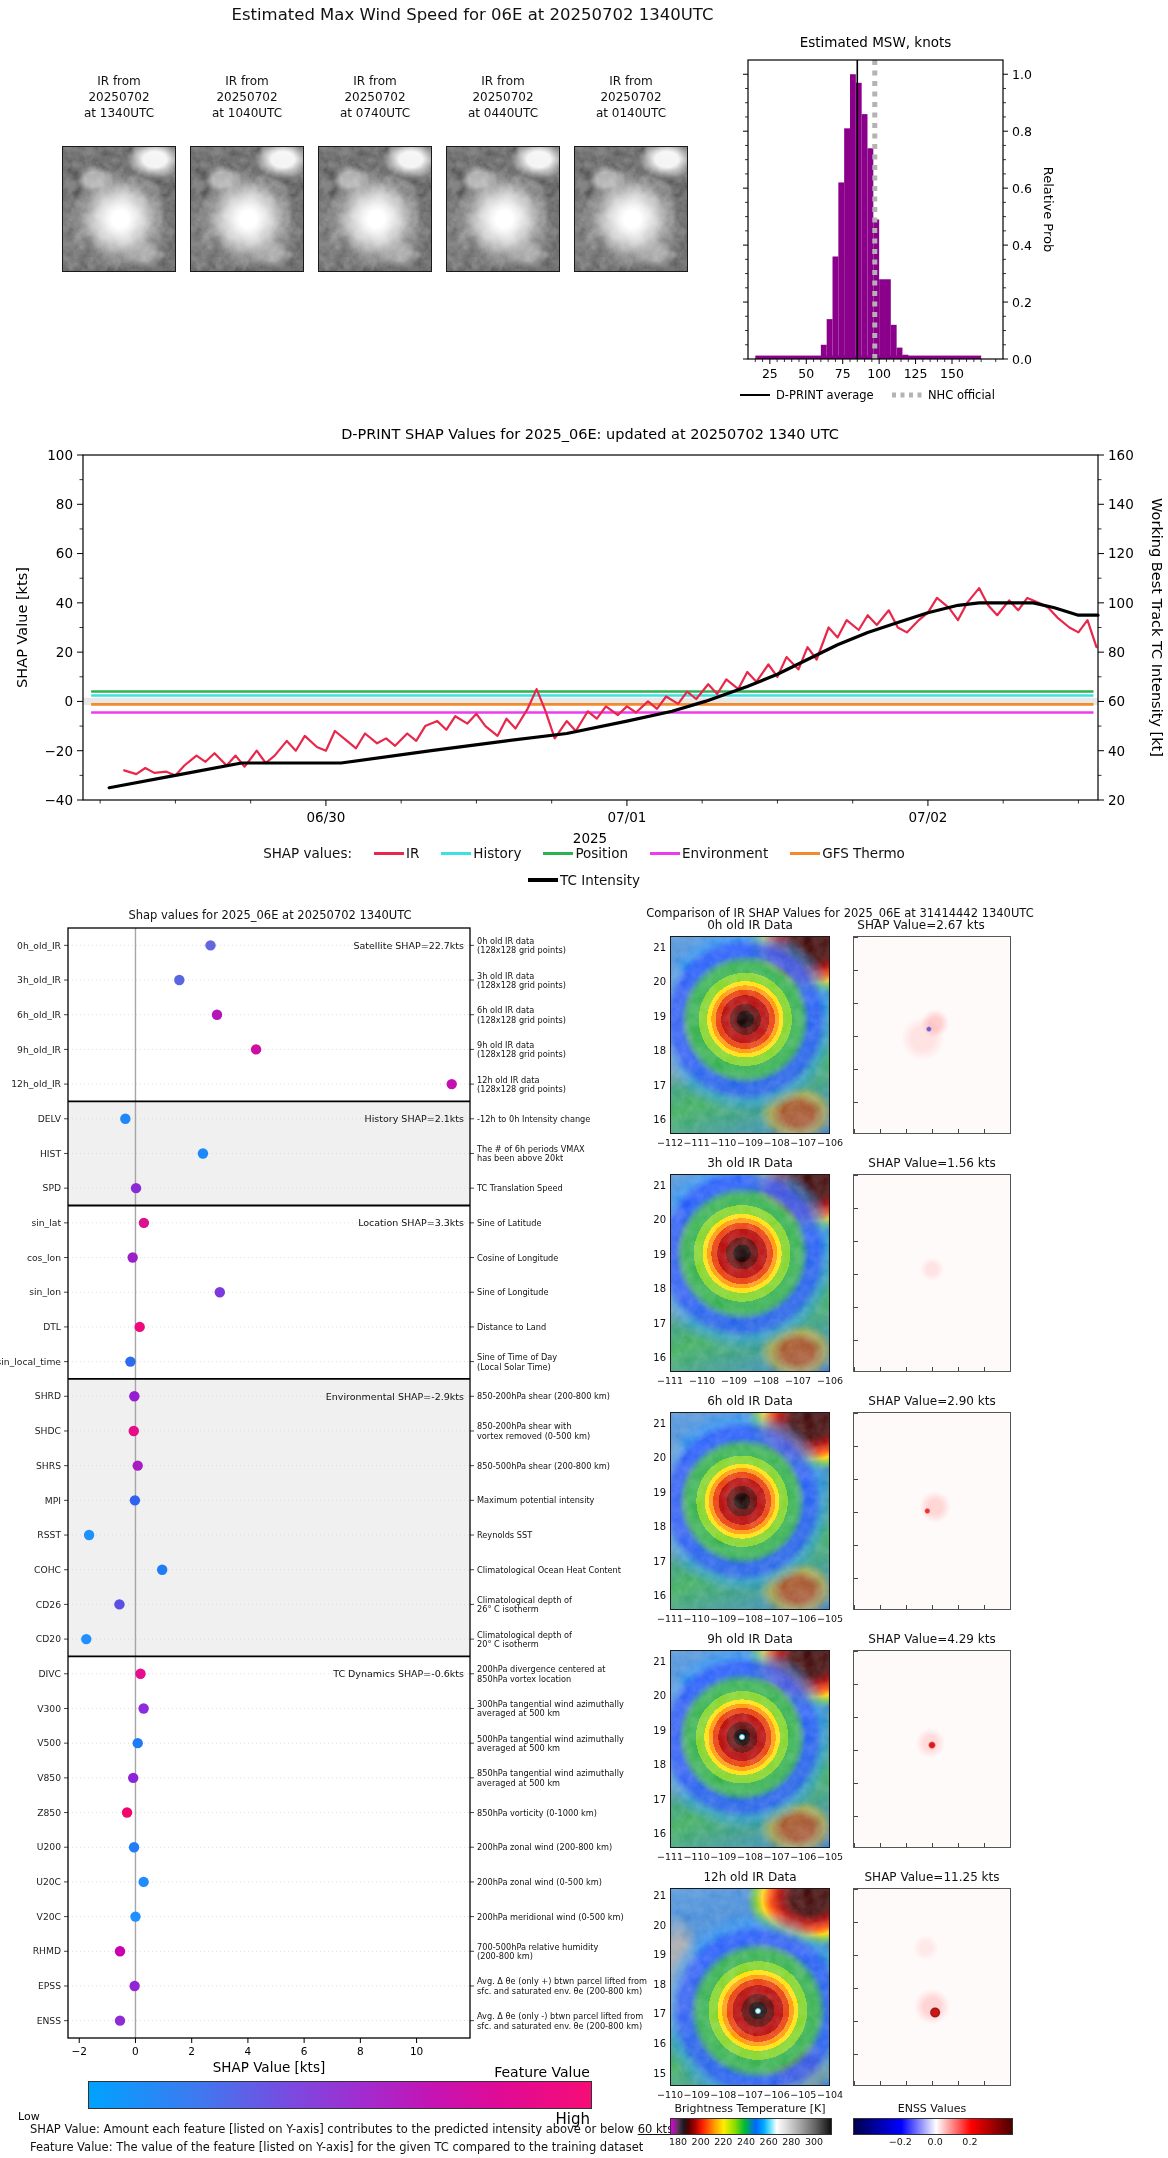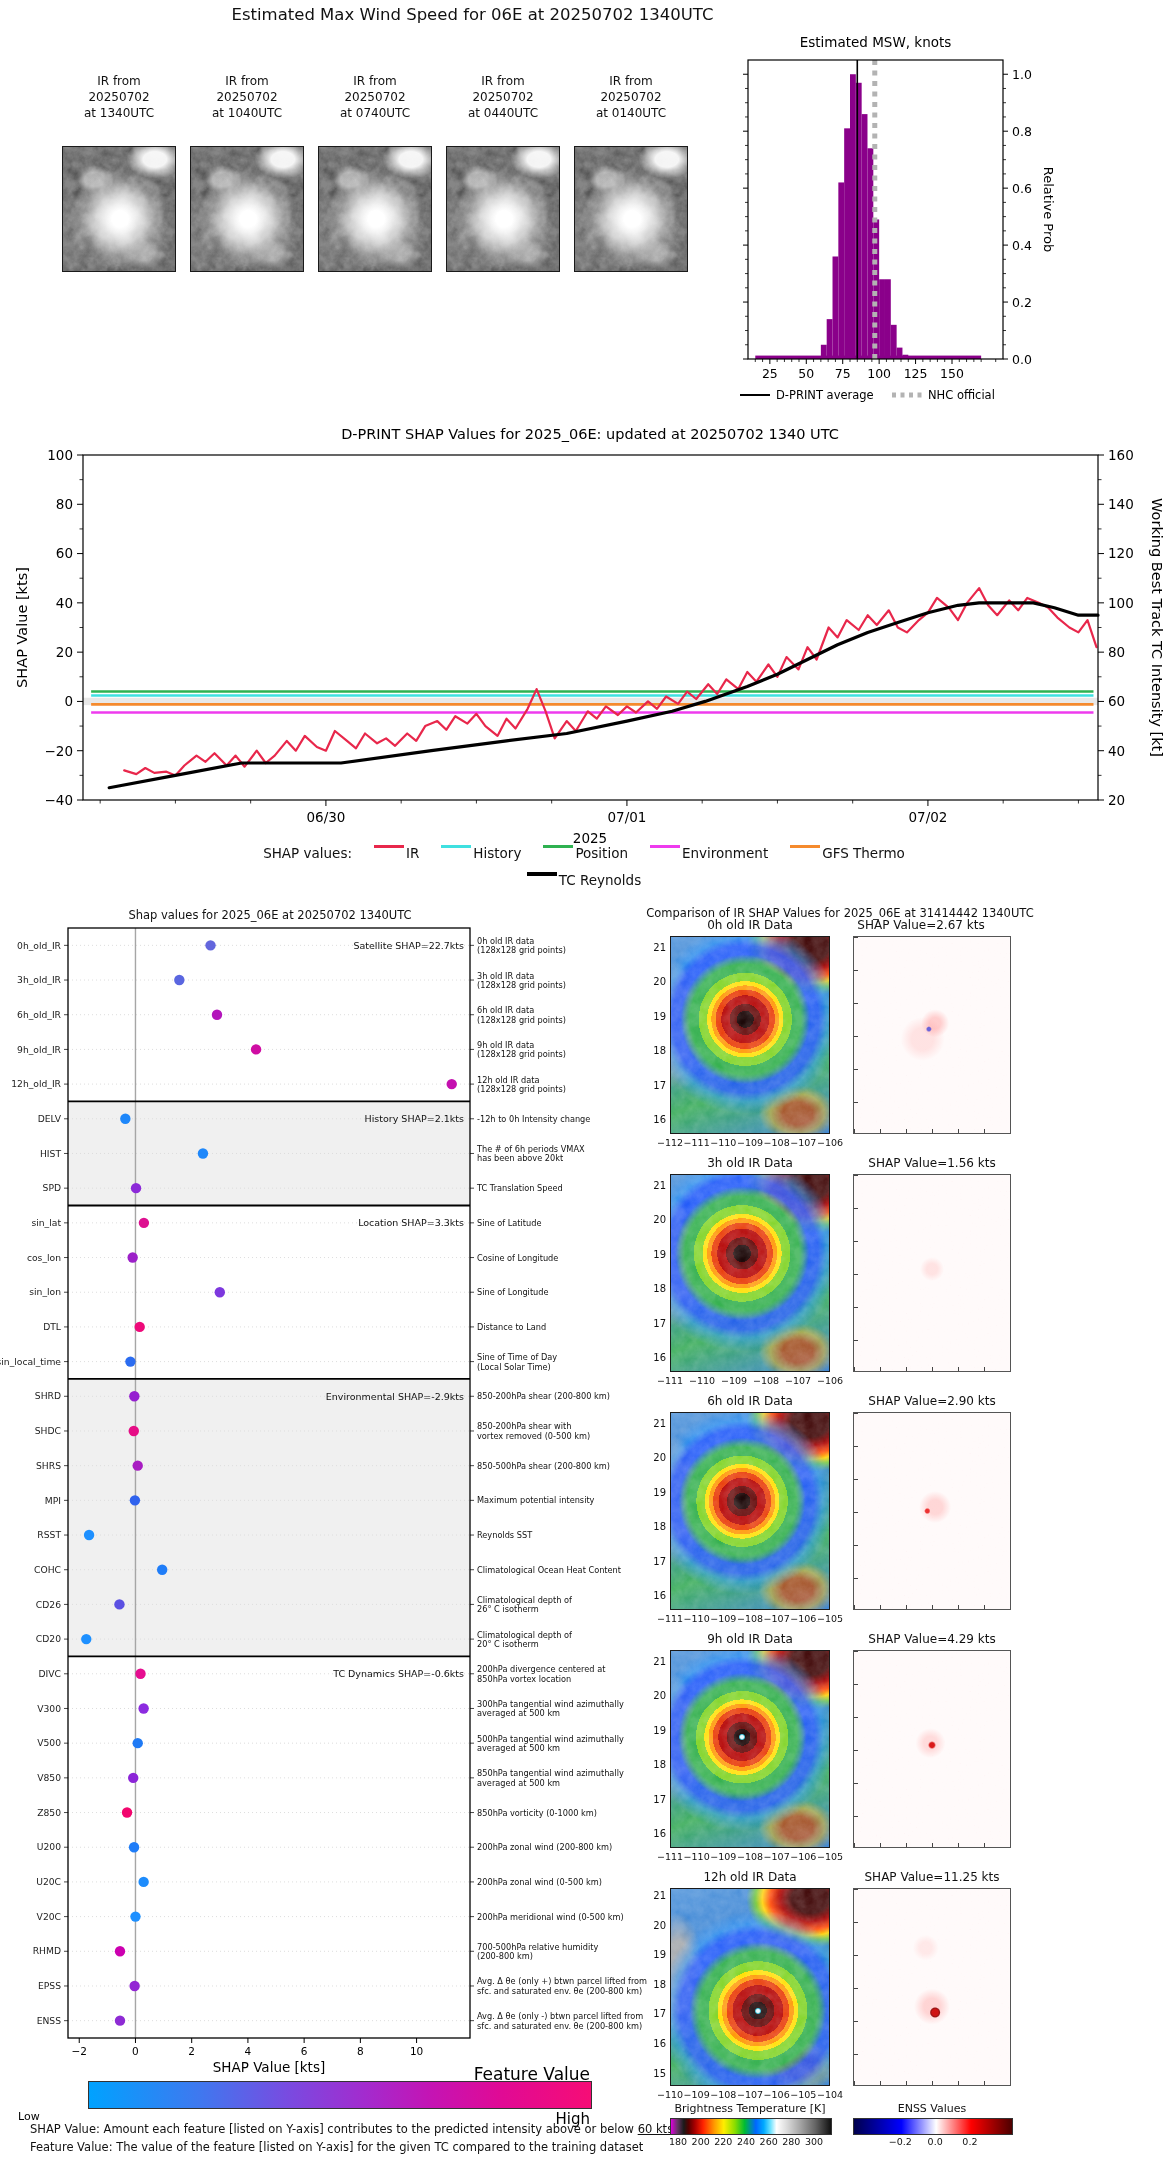--- a/index.html
+++ b/index.html
@@ -38,28 +38,28 @@
   .shapmap .lticks{position:absolute;left:0;top:0;width:4px;height:100%;background:repeating-linear-gradient(180deg,#444 0 1px,rgba(0,0,0,0) 1px 33px);}
   .s0{background-image:radial-gradient(circle 3px at 48% 47%, rgba(80,80,220,.85) 0 55%, rgba(0,0,0,0) 100%),radial-gradient(circle 14px at 52% 44%, rgba(255,90,90,.28) 0 40%, rgba(0,0,0,0) 100%),radial-gradient(circle 22px at 44% 52%, rgba(255,120,120,.18) 0 50%, rgba(0,0,0,0) 100%);}
   .s1{background-image:radial-gradient(circle 12px at 50% 48%, rgba(255,120,120,.18) 0 45%, rgba(0,0,0,0) 100%);}
   .s2{background-image:radial-gradient(circle 3.2px at 47% 50%, rgba(235,40,40,.95) 0 55%, rgba(0,0,0,0) 100%),radial-gradient(circle 16px at 52% 48%, rgba(255,110,110,.25) 0 45%, rgba(0,0,0,0) 100%);}
   .s3{background-image:radial-gradient(circle 4px at 50% 48%, rgba(215,15,15,.95) 0 60%, rgba(0,0,0,0) 100%),radial-gradient(circle 15px at 49% 47%, rgba(255,110,110,.22) 0 45%, rgba(0,0,0,0) 100%);}
   .s4{background-image:radial-gradient(circle 5.5px at 52% 63%, rgba(205,10,10,.95) 0 55%, rgba(140,0,0,.9) 80%, rgba(0,0,0,0) 100%),radial-gradient(circle 18px at 50% 60%, rgba(255,100,100,.25) 0 45%, rgba(0,0,0,0) 100%),radial-gradient(circle 13px at 46% 30%, rgba(255,130,130,.15) 0 45%, rgba(0,0,0,0) 100%);}
   .lat-lab{position:absolute;width:26px;text-align:right;font-size:10px;color:#111;}
   .lon-lab{position:absolute;width:38px;margin-left:-19px;text-align:center;font-size:9.5px;color:#111;}
   .cbar-tick{position:absolute;width:34px;margin-left:-17px;text-align:center;font-size:9.5px;color:#111;}
   .cbar-title{position:absolute;text-align:center;font-size:11px;color:#111;}
-  #fv-title{left:390px;top:2064px;width:200px;text-align:right;font-size:17px;}
+  #fv-title{left:390px;top:2064px;width:200px;text-align:right;font-size:14px;}
   #fv-bar{left:88px;top:2081px;width:502px;height:26px;border:1px solid #333;
     background:linear-gradient(90deg,#00a2ff 0%,#3f78ef 22%,#7a4ae0 40%,#a32bce 55%,#c414b4 68%,#e00a95 82%,#f60d76 100%);}
   #fv-low{left:18px;top:2110px;font-size:11px;}
   #fv-high{left:538px;top:2110px;width:52px;text-align:right;font-size:15px;}
   .footnote{left:30px;font-size:11.5px;color:#111;}
   #legend1,#legend2{left:0;width:1168px;display:flex;justify-content:center;align-items:center;gap:22px;font-size:13.5px;color:#111;}
-  .leg-item{display:inline-flex;align-items:flex-start;gap:2px;}
+  .leg-item{display:inline-flex;align-items:center;gap:2px;}
   .leg-line{display:inline-block;width:30px;height:3px;}
   #hist-wrap{left:640px;top:28px;}
   #ts-wrap{left:0;top:415px;text-align:right;}
   #dot-title{left:40px;top:908px;width:460px;text-align:center;font-size:11.5px;color:#111;}
   #dot-wrap{left:0;top:926px;}
   #cmp-title{left:620px;top:906px;width:440px;text-align:center;font-size:11.5px;color:#111;}
   #bt-bar{left:670px;top:2118px;width:160px;height:15px;
     background:linear-gradient(90deg,#dd00dd 0%,#663366 4%,#1a1a1a 8%,#550000 11%,#aa0000 15%,#ff2200 20%,#ff9900 27%,#ffee00 33%,#88dd00 40%,#00bb33 46%,#0066ff 53%,#00aaff 58%,#66e0ff 62%,#ffffff 66%,#dddddd 72%,#aaaaaa 80%,#666666 90%,#111111 100%);}
   #sh-bar{left:853px;top:2118px;width:158px;height:15px;
     background:linear-gradient(90deg,#00004d 0%,#0000ff 30%,#ffffff 52%,#ff0000 74%,#4d0000 100%);}
@@ -324,21 +324,21 @@
       <span>Environment</span>
     </span>
     <span class="leg-item">
       <span class="leg-line" style="background:#f58a2d;height:3px"></span>
       <span>GFS Thermo</span>
     </span>
   </div>
 <div class="abs" id="legend2" style="top:872px">
     <span class="leg-item">
       <span class="leg-line" style="background:#000000;height:3.5px"></span>
-      <span>TC Reynolds</span>
+      <span>TC Intensity</span>
     </span>
   </div>
 
 <div class="abs" id="dot-title">Shap values for 2025_06E at 20250702 1340UTC</div>
 <div class="abs" id="dot-wrap"><svg width="660" height="1152">
       <rect x="68" y="175.4375" width="402" height="104.0625" fill="#f0f0f0"></rect>
       <rect x="68" y="452.9375" width="402" height="277.5" fill="#f0f0f0"></rect>
       <line x1="68" y1="19.34375" x2="470" y2="19.34375" stroke="#ddd" stroke-width="1" stroke-dasharray="1 3"></line>
       <line x1="68" y1="54.03125" x2="470" y2="54.03125" stroke="#ddd" stroke-width="1" stroke-dasharray="1 3"></line>
       <line x1="68" y1="88.71875" x2="470" y2="88.71875" stroke="#ddd" stroke-width="1" stroke-dasharray="1 3"></line>

